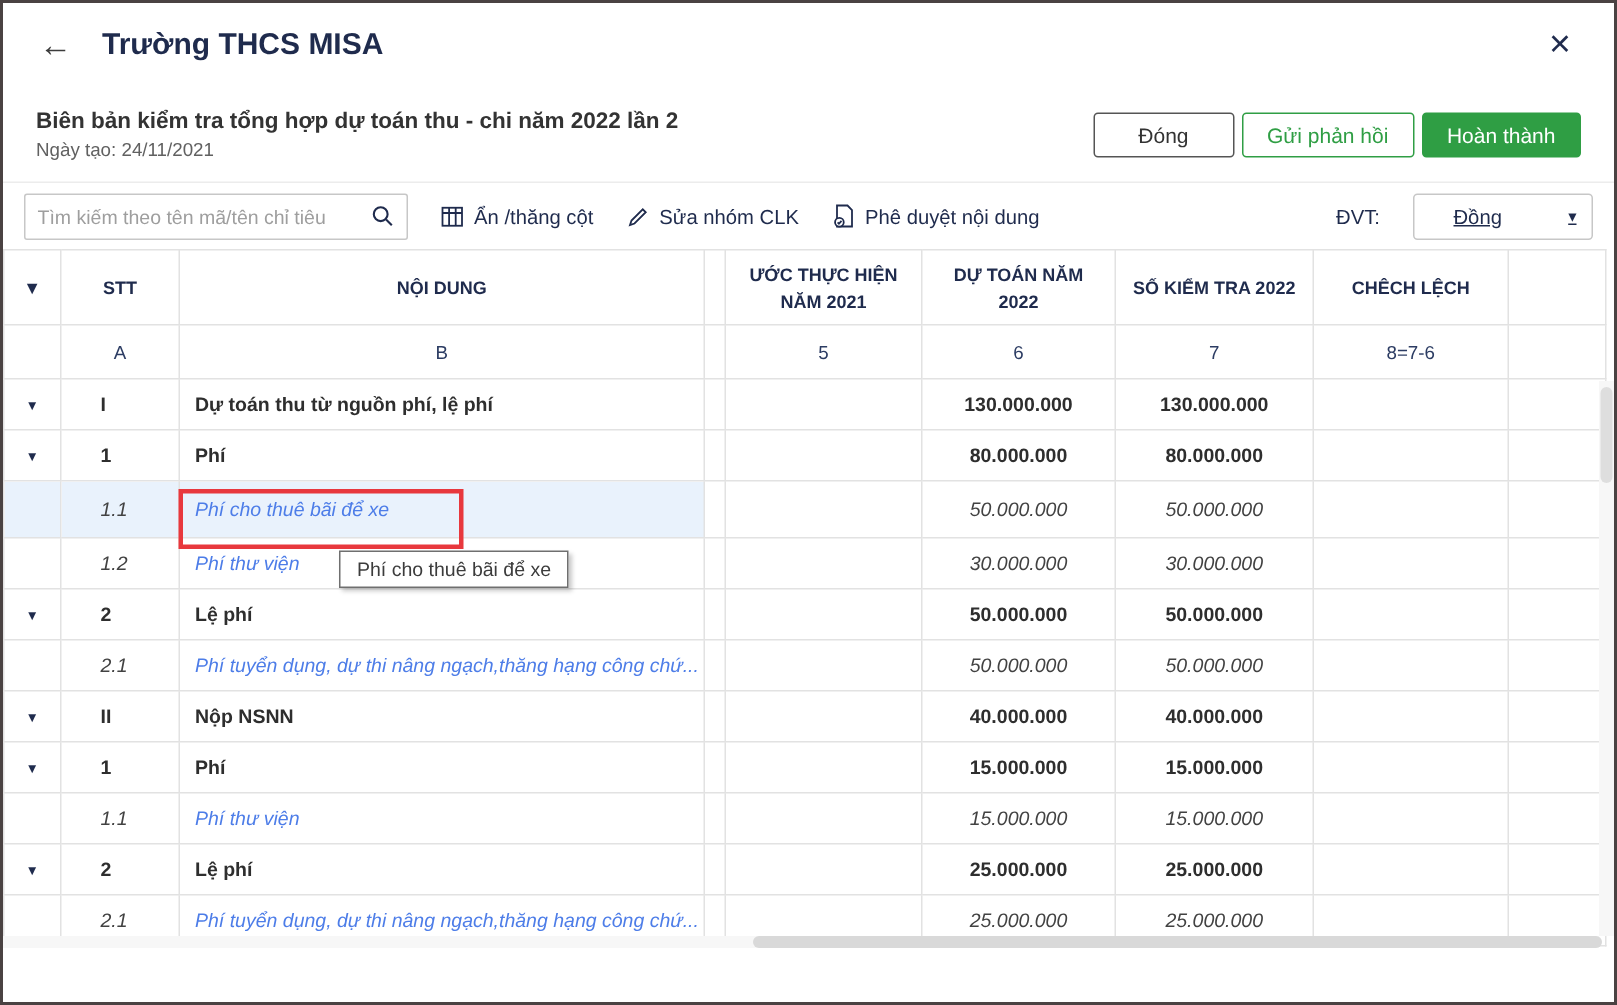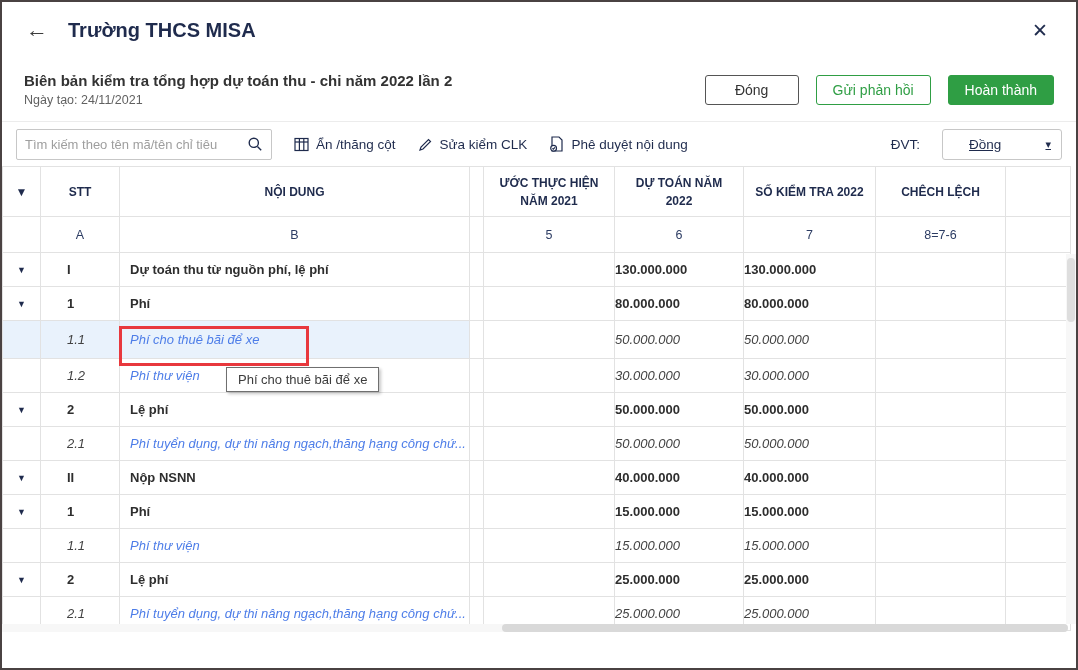--- a/index.html
+++ b/index.html
@@ -20,21 +20,21 @@
   .tabbar{height:38px;background:#f0f0f0;display:flex;align-items:stretch;border-bottom:1px solid #e9e9e9;}
   .tab{width:174px;display:flex;align-items:center;justify-content:center;font-size:13px;font-weight:700;
        color:#9e9e9e;letter-spacing:.2px;cursor:pointer;border-top:2px solid transparent;}
   .tab.active{background:#fff;color:var(--navy);border-top:2px solid var(--accent);}
 
   
   .infobar{height:64px;display:flex;align-items:center;padding:0 22px;border-bottom:1px solid #ececec;}
   .info-text{flex:1;min-width:0;}
   .doc-title{font-size:15px;font-weight:700;color:#333;margin-bottom:4px;}
   .doc-date{font-size:12.5px;color:#616161;}
-  .btn-group{display:flex;gap:17px;}
+  .btn-group{display:flex;gap:5px;}
   .btn{height:30px;min-width:94px;padding:0 16px;border-radius:3px;font-size:14px;display:flex;
        align-items:center;justify-content:center;cursor:pointer;background:#fff;border:1px solid #555;color:#333;}
   .btn.outline-green{border:1px solid var(--accent);color:var(--accent);}
   .btn.solid-green{background:var(--accent);border:1px solid var(--accent);color:#fff;}
 
   
   .toolbar{height:44px;display:flex;align-items:center;padding:0 14px;gap:22px;}
   .searchbox{width:256px;height:31px;border:1px solid var(--ctrl);border-radius:2px;display:flex;align-items:center;padding:0 8px;}
   .searchbox input{flex:1;border:none;outline:none;font-size:13px;color:#333;font-family:inherit;min-width:0;}
   .searchbox input::placeholder{color:#9e9e9e;}
@@ -49,21 +49,21 @@
   .table-wrap{position:relative;height:466px;}
   table{border-collapse:collapse;table-layout:fixed;width:1068px;font-size:13px;}
   th,td{border:1px solid var(--border);overflow:hidden;white-space:nowrap;}
   thead tr.h1 th{height:50px;font-size:12px;font-weight:700;color:var(--navy);text-align:center;white-space:normal;line-height:1.5;padding:0 6px;}
   thead tr.h2 td{height:36px;font-size:12.5px;color:#2c3c63;text-align:center;}
   tbody td{height:34px;color:#333;}
   tr.highlighted td{height:38px;}
   .c-arrow{text-align:center;font-size:9px;color:var(--navy);}
   .c-stt{padding-left:26px;}
   .c-name{padding-left:10px;}
-  .c-num{text-align:left;}
+  .c-num{text-align:center;}
   tr.group .c-stt,tr.group .c-name,tr.group .c-num{font-weight:700;color:#2e2e2e;}
   tr.leaf .c-stt{font-style:italic;color:#424242;}
   tr.leaf .c-name{font-style:italic;color:var(--link);}
   tr.leaf .c-num{font-style:italic;color:#424242;}
   tr.highlighted .c-arrow,tr.highlighted .c-stt,tr.highlighted .c-name{background:var(--rowhl);}
 
   
   .red-box{position:absolute;left:117px;top:160px;width:190px;height:40px;border:3px solid var(--danger);pointer-events:none;z-index:5;}
   .tooltip{position:absolute;left:224px;top:201px;background:#fff;border:1px solid #6f6f6f;padding:4px 11px;
        font-size:13px;color:#3c3c3c;box-shadow:2px 2px 3px rgba(0,0,0,.22);z-index:6;white-space:nowrap;}
@@ -113,21 +113,21 @@
           <line x1="9.8" y1="1.5" x2="9.8" y2="13.5"></line>
       </svg>
       <span>Ẩn /thăng cột</span>
     </div>
 
 
     <div class="tool-item">
       <svg width="15" height="15" viewBox="0 0 15 15" fill="none" stroke="#1f2b4d" stroke-width="1.2">
         <path d="M2 13 L3 10 L10.5 2.5 L12.5 4.5 L5 12 Z"></path>
       </svg>
-      <span>Sửa kiểm CLK</span>
+      <span>Sửa nhóm CLK</span>
     </div>
 
     <div class="tool-item">
       <svg width="15" height="16" viewBox="0 0 15 16" fill="none" stroke="#1f2b4d" stroke-width="1.2">
         <path d="M3 1h7l3 3v11H3z"></path>
           <circle cx="4.6" cy="12.2" r="2.9" fill="#fff"></circle>
           <path d="M3.4 12.3 l0.9 0.9 l1.7 -1.9"></path>
       </svg>
       <span>Phê duyệt nội dung</span>
     </div>

